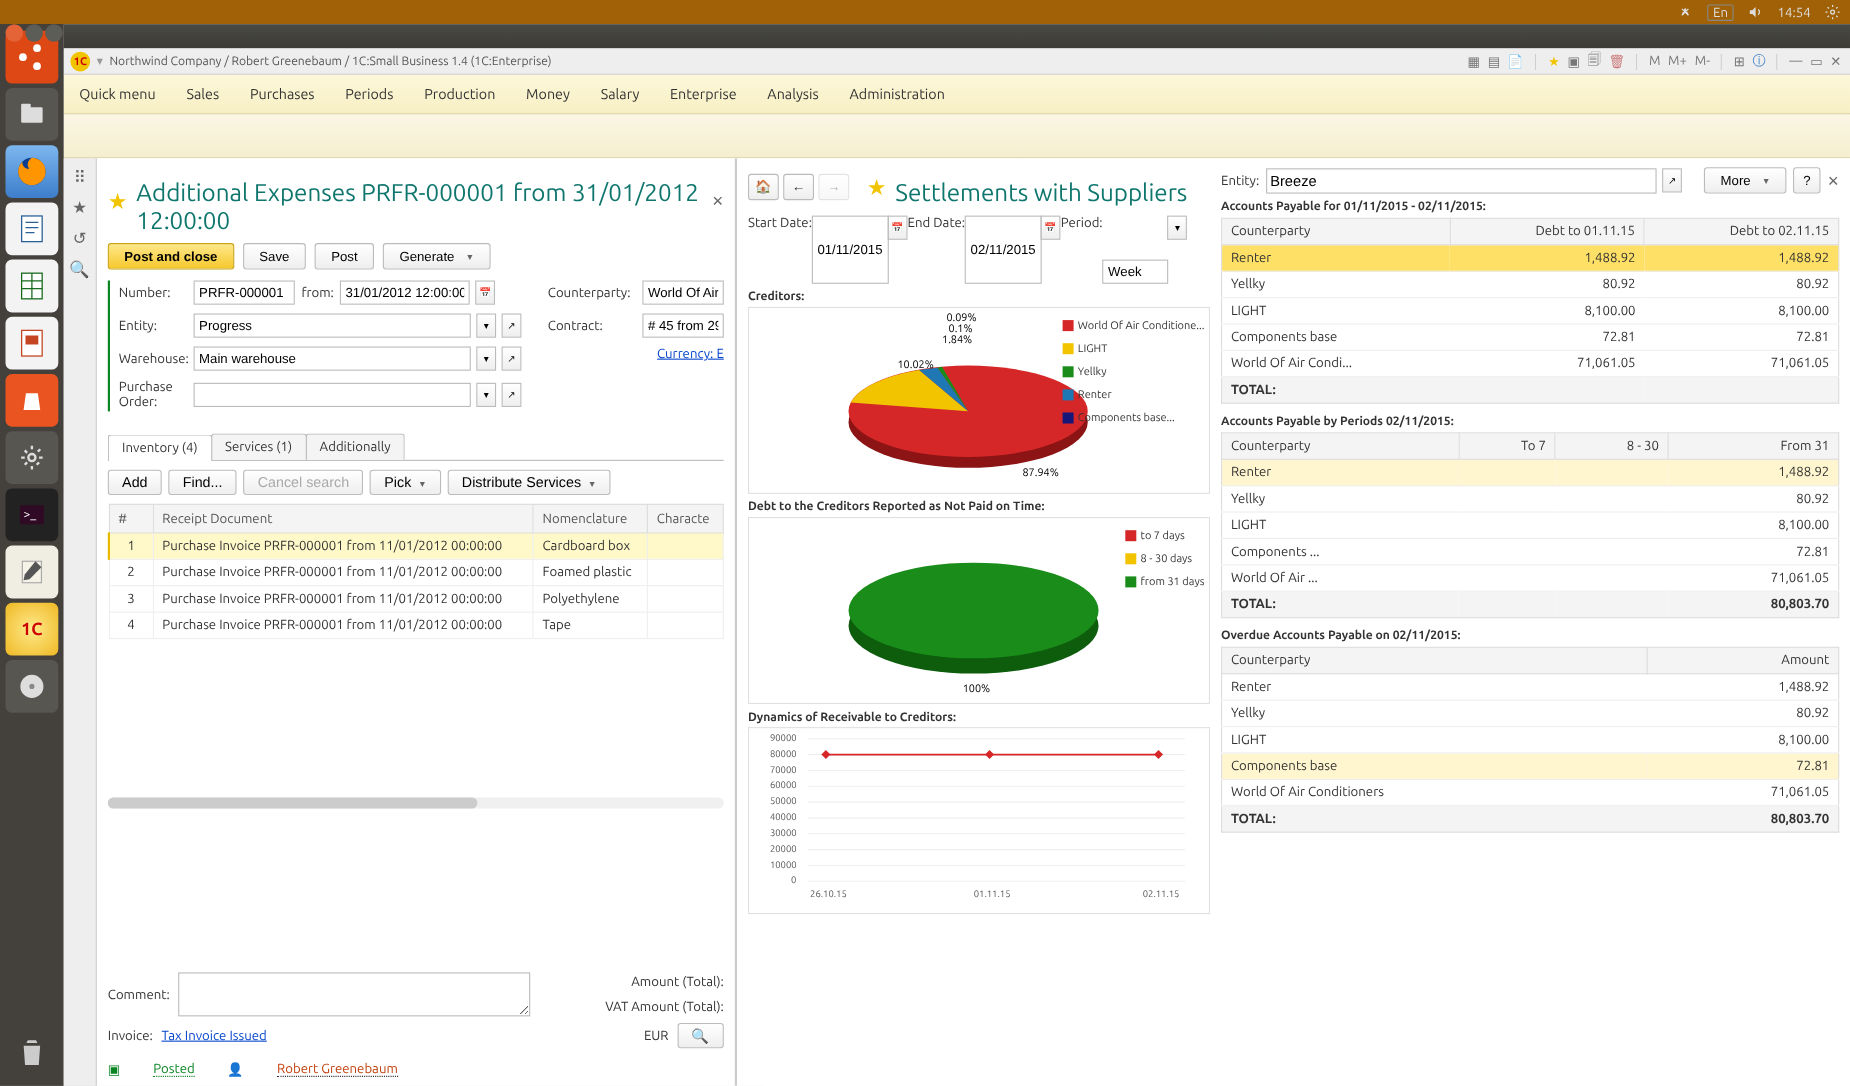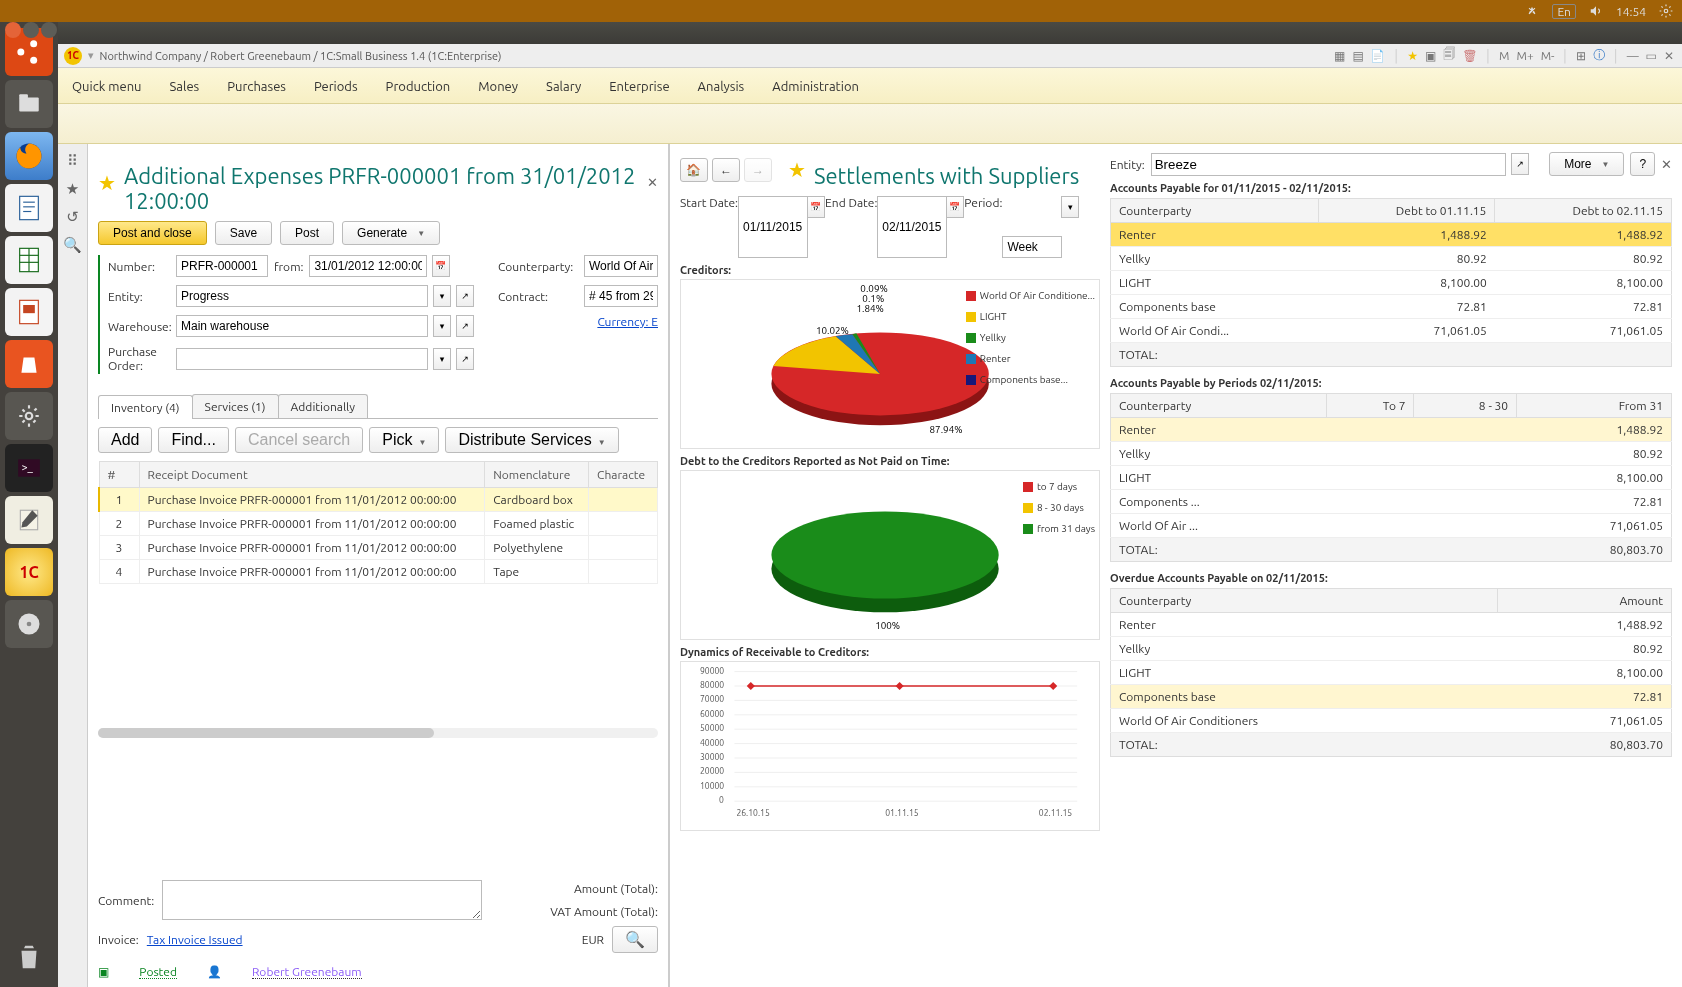--- a/index.html
+++ b/index.html
@@ -66,54 +66,54 @@
 .pane-header h2 { font-size: 22px; font-weight: normal; color: #0f766e; margin-top: 11px; }
 .star-icon { color: #f2c400; font-size: 20px; }
 .close-x { margin-left: auto; cursor: pointer; color: #666; font-size: 13px; }
 
 .tabs-row { display: flex; gap: 20px; margin-bottom: 10px; padding-left: 4px; }
 .tabs-row a { color: #333; text-decoration: none; font-size: 13px; cursor: pointer; }
 .tabs-row a.main { color: #0a8522; font-weight: bold; }
 
 .button-row { display: flex; gap: 8px; margin-bottom: 10px; align-items: center; }
 .btn { border: 1px solid #bbb; background: linear-gradient(#fff,#eee); border-radius: 3px; padding: 4px 14px; font-size: 12px; cursor: pointer; display: inline-flex; align-items: center; gap: 4px; }
-.btn-primary { background: linear-gradient(#ffe88a, #f5c82d); border-color: #caa314; font-weight: normal; }
+.btn-primary { background: linear-gradient(#ffe88a, #f5c82d); border-color: #caa314; font-weight: bold; }
 .btn-dd::after { content: '▼'; font-size: 8px; margin-left: 6px; color: #666; }
 
 .form-grid { border-left: 2px solid #0a8522; padding-left: 8px; margin-bottom: 8px; display: flex; }
 .form-col { display: flex; flex-direction: column; gap: 8px; }
 .form-row { display: flex; align-items: center; gap: 6px; }
 .form-row label { width: 62px; color: #333; }
 .form-row input, .input { border: 1px solid #bbb; padding: 3px 4px; font-size: 12px; background: #fff; }
 .input-btn { width: 18px; height: 22px; border: 1px solid #bbb; background: linear-gradient(#fff,#eee); margin-left: -1px; font-size: 9px; cursor: pointer; }
 
 
 .tabs { display: flex; border-bottom: 1px solid #bbb; margin-top: 12px; }
 .tab { padding: 5px 12px; border: 1px solid #bbb; border-bottom: none; background: #f4f4f4; margin-right: -1px; cursor: pointer; font-size: 12px; border-radius: 3px 3px 0 0; }
 .tab.active { background: #fff; position: relative; top: 1px; }
 
 .inv-buttons { display: flex; gap: 6px; margin: 8px 0; }
-.btn-sm { border: 1px solid #bbb; background: linear-gradient(#fff,#eee); border-radius: 3px; padding: 3px 12px; font-size: 16px; cursor: pointer; }
+.btn-sm { border: 1px solid #bbb; background: linear-gradient(#fff,#eee); border-radius: 3px; padding: 3px 12px; font-size: 13px; cursor: pointer; }
 .btn-sm:disabled { color: #aaa; }
 
 
 table.inv { width: 100%; border-collapse: collapse; font-size: 12px; }
 table.inv th { text-align: left; padding: 6px 8px; background: #f4f4f4; border: 1px solid #ddd; font-weight: normal; color: #555; }
 table.inv td { padding: 5px 8px; border: 1px solid #eee; }
 table.inv tr.sel { background: #fff9c9; }
 table.inv tr.sel td:first-child { border-left: 2px solid #e8b800; }
 table.inv td.num { text-align: center; width: 40px; }
 
 .bottom-form { margin-top: auto; padding-top: 8px; }
 .bottom-form .row { display: flex; align-items: center; gap: 8px; margin-bottom: 6px; }
 .bottom-form textarea { border: 1px solid #bbb; width: 320px; height: 40px; }
 
 .status-row { display: flex; gap: 30px; align-items: center; padding-top: 6px; }
 .status-posted { color: #0a8522; border-bottom: 1px dotted #0a8522; cursor: pointer; }
-.status-user { color: #8b5cf6; border-bottom: 1px dotted #333; cursor: pointer; }
+.status-user { color: #c2410c; border-bottom: 1px dotted #333; cursor: pointer; }
 
 
 .right-left { width: 420px; display: flex; flex-direction: column; }
 .right-right { flex: 1; display: flex; flex-direction: column; }
 
 .filter-row { display: flex; gap: 0; margin-bottom: 6px; flex-wrap: wrap; font-size: 12px; }
 .filter-row label { color: #333; }
 .filter-row input, .filter-row select { border: 1px solid #bbb; padding: 3px 4px; font-size: 12px; }
 
 .chart-section { margin-bottom: 6px; }
@@ -125,21 +125,21 @@
 .legend .sw { width: 10px; height: 10px; }
 
 
 .acct-title { font-size: 11px; font-weight: bold; margin-bottom: 4px; }
 table.acct { width: 100%; border-collapse: collapse; font-size: 12px; border: 1px solid #ddd; margin-bottom: 10px; }
 table.acct th { text-align: left; padding: 5px 8px; background: #f4f4f4; border: 1px solid #ddd; font-weight: normal; }
 table.acct td { padding: 5px 8px; border-top: 1px solid #eee; }
 table.acct td.r { text-align: right; }
 table.acct tr.hl { background: #ffe066; }
 table.acct tr.hl2 { background: #fff6d0; }
-table.acct tr.total { background: #f4f4f4; }
+table.acct tr.total { background: #f4f4f4; font-weight: bold; }
 
 .nav-btns { display: flex; gap: 4px; }
 .nav-btns .btn-icon { width: 28px; height: 24px; border: 1px solid #bbb; background: linear-gradient(#fff,#eee); border-radius: 3px; cursor: pointer; display: flex; align-items: center; justify-content: center; }
 .nav-btns .btn-icon.disabled { opacity: 0.4; }
 
 .link { color: #0645cc; text-decoration: underline; cursor: pointer; text-align: right; }
 </style>
 </head>
 <body>
 

